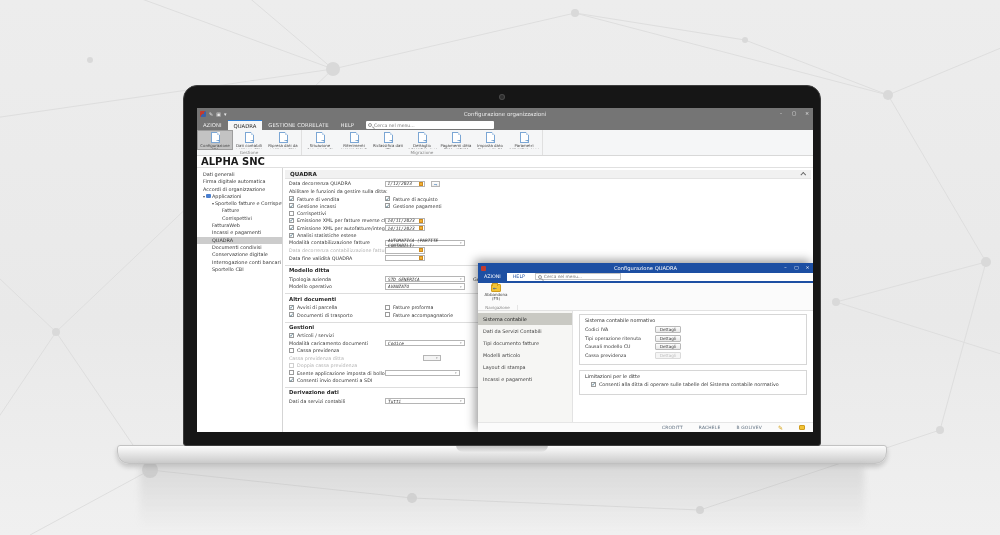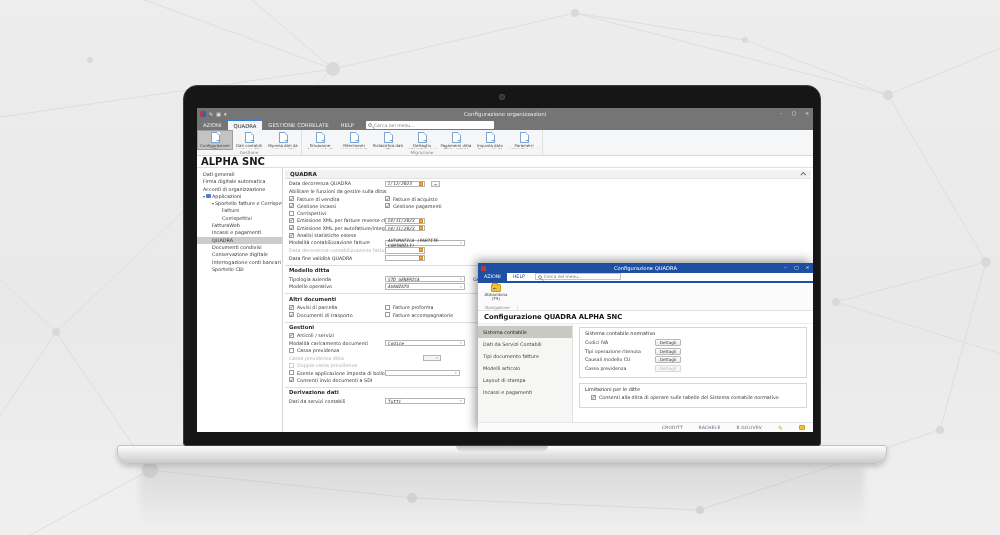--- a/index.html
+++ b/index.html
@@ -422,21 +422,20 @@
           <input readonly="" placeholder="Cerca nel menu..." style="">
         </span>
       </div>
       <div class="dribbon">
         <div class="abtn">
           <div class="folder"></div>
           <div class="albl">Abbandona (F5)</div>
         </div>
         <div class="dglabel">Navigazione</div>
       </div>
-      <div class="dheading">Configurazione QUADRA ALPHA SNC</div>
       <div class="dbody">
         <div class="dnav">
           <div class="ni sel">Sistema contabile</div>
           <div class="ni">Dati da Servizi Contabili</div>
           <div class="ni">Tipi documento fatture</div>
           <div class="ni">Modelli articolo</div>
           <div class="ni">Layout di stampa</div>
           <div class="ni">Incassi e pagamenti</div>
         </div>
         <div class="dmain">

